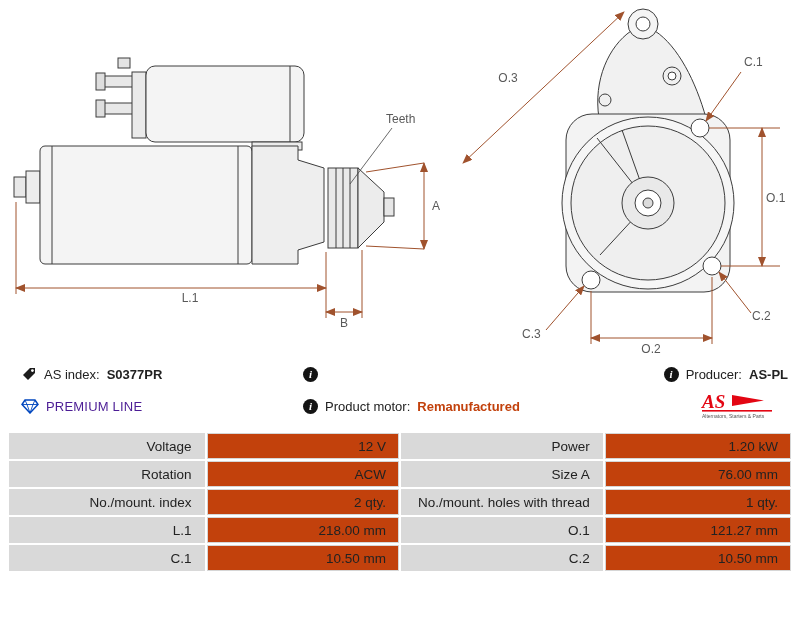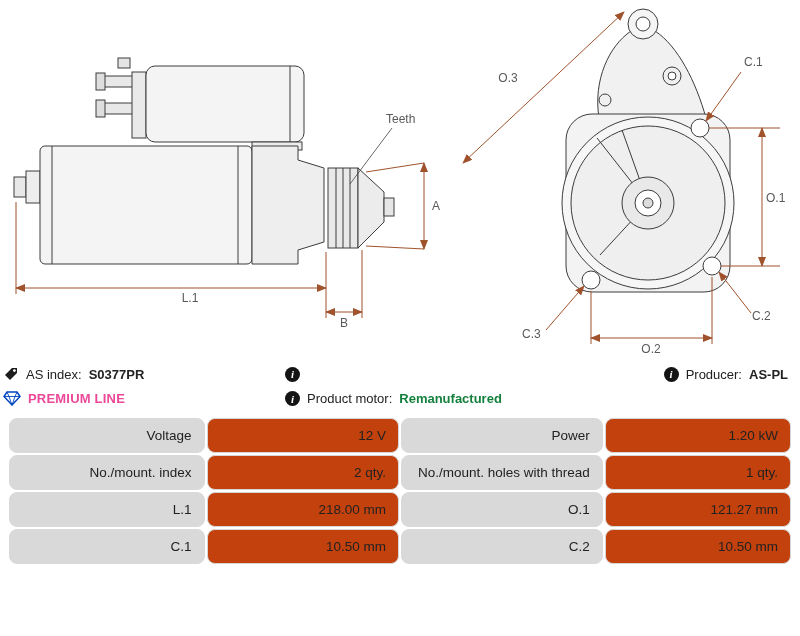--- a/index.html
+++ b/index.html
@@ -11,51 +11,50 @@
   
   .drawing-wrap { width:800px; height:358px; }
   .drawing-wrap svg { display:block; }
   .dim-label { font-family:"Liberation Sans",sans-serif; font-size:12px; fill:#595959; }
 
   
   .info-grid {
     display:grid;
     grid-template-columns: 282px 1fr 132px;
     row-gap: 9px;
-    padding: 8px 12px 6px 3px;
+    padding: 8px 12px 6px 21px;
     align-items:center;
     font-size: 13px;
   }
   .info-item { display:flex; align-items:center; gap:7px; white-space:nowrap; }
   .info-item.right { justify-self:end; }
   .bold { font-weight:bold; }
-  .premium { color:#ec4899; font-weight:bold; letter-spacing:0.2px; }
-  .type-green { color:#15803d; font-weight:bold; }
+  .premium { color:#4c1d95; font-weight:normal; letter-spacing:0.2px; }
+  .type-green { color:#c2410c; font-weight:bold; }
   .info-icon {
     display:inline-flex; width:15px; height:15px; border-radius:50%;
     background:#141414; color:#fff; align-items:center; justify-content:center;
     font: italic bold 11px "Liberation Serif", serif; flex:0 0 15px;
   }
 
   
   table.spec {
     width: calc(100% - 14px);
     margin: 4px 7px 0 7px;
     border-collapse: separate;
     border-spacing: 2px;
     font-size: 13.5px;
     table-layout: fixed;
   }
   table.spec td {
-    height: 35px;
+    height: 26px;
     padding: 3px 12px 3px 6px;
     text-align: right;
     vertical-align: middle;
     line-height: 17px;
-    border-radius: 8px;
   }
   td.lbl { background:#d9d9d9; border:1px solid #d9d9d9; }
   td.val { background:#c2410c; border:1px solid #d6d6d6; }
 </style>
 </head>
 <body>
 
 <div class="page">
 
   <div class="drawing-wrap">
@@ -200,37 +199,51 @@
       </svg>
       <span class="premium">PREMIUM LINE</span>
     </div>
 
     <div class="info-item">
       <span class="info-icon">i</span>
       <span>Product motor:</span>
       <span class="type-green">Remanufactured</span>
     </div>
 
+    <div class="info-item right">
+      <svg width="88" height="30" viewBox="0 0 88 30">
+        <text x="2" y="17" font-family="Liberation Serif, serif" font-style="italic" font-weight="bold" font-size="19" fill="#e30613">AS</text>
+        <polygon points="32,4 64,9.5 32,15" fill="#e30613"></polygon>
+        <rect x="2" y="19" width="70" height="1.6" fill="#e30613"></rect>
+        <text x="2" y="27" font-size="5" fill="#555">Alternators, Starters &amp; Parts</text>
+      </svg>
+    </div>
   </div>
 
   <table class="spec">
     <colgroup>
       <col style="width:25.2%">
         <col style="width:24.8%">
         <col style="width:26%">
         <col style="width:24%">
     </colgroup>
     <tbody>
       <tr>
         <td class="lbl">Voltage</td>
         <td class="val">12 V</td>
         <td class="lbl">Power</td>
         <td class="val">1.20 kW</td>
       </tr>
       <tr>
+        <td class="lbl">Rotation</td>
+        <td class="val">ACW</td>
+        <td class="lbl">Size A</td>
+        <td class="val">76.00 mm</td>
+      </tr>
+      <tr>
         <td class="lbl">No./mount. index</td>
         <td class="val">2 qty.</td>
         <td class="lbl">No./mount. holes with thread</td>
         <td class="val">1 qty.</td>
       </tr>
       <tr>
         <td class="lbl">L.1</td>
         <td class="val">218.00 mm</td>
         <td class="lbl">O.1</td>
         <td class="val">121.27 mm</td>

